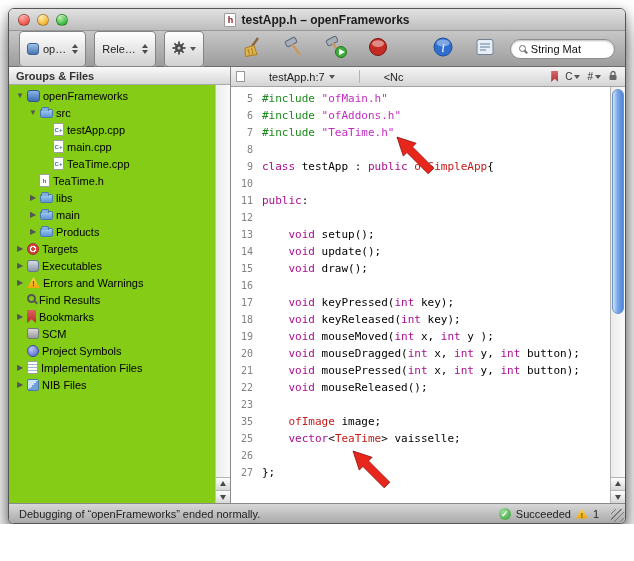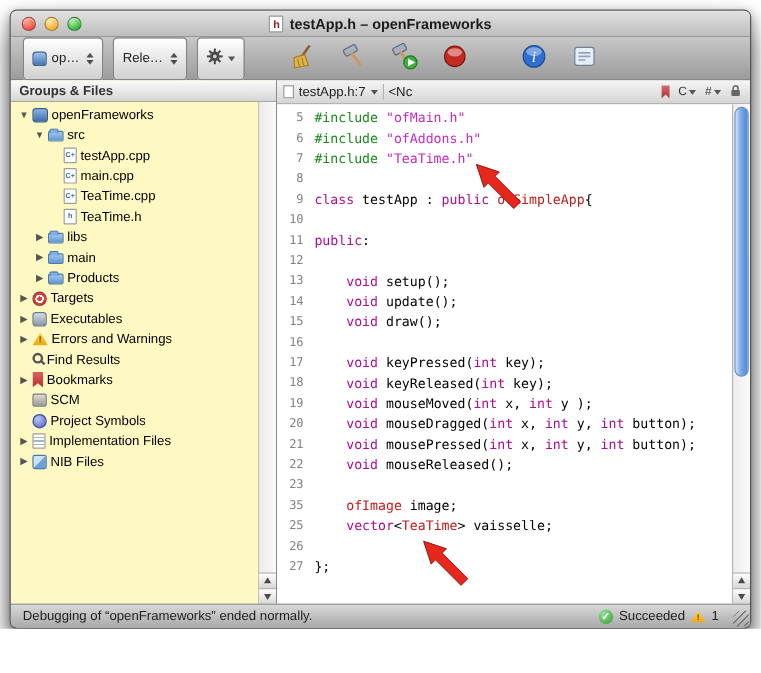--- a/index.html
+++ b/index.html
@@ -47,21 +47,21 @@
   .mag { width: 7px; height: 7px; border: 1.5px solid #6f6f6f; border-radius: 50%; position: relative; flex: none; }
   .mag::after { content: ""; position: absolute; width: 4px; height: 1.5px; background: #6f6f6f;
     transform: rotate(45deg); right: -3.5px; bottom: -1px; }
   .searchfield input { border: none; outline: none; background: transparent; width: 100%;
     font: 11px "Liberation Sans", sans-serif; color: #111; }
 
   
   .main { flex: 1; display: flex; min-height: 0; }
 
   
-  .sidebar { width: 222px; flex: none; border-right: 1px solid #8a8a8a; display: flex; flex-direction: column; background: #fef9c3; }
+  .sidebar { width: 222px; flex: none; border-right: 1px solid #8a8a8a; display: flex; flex-direction: column; background: #84cc16; }
   .sb-header { flex: none; height: 18px; background: linear-gradient(#fafafa, #d7d7d7);
     border-bottom: 1px solid #a9a9a9; font-size: 11px; font-weight: bold; color: #333;
     display: flex; align-items: center; padding: 0 7px; }
   .sb-body { flex: 1; display: flex; min-height: 0; }
   .tree { flex: 1; overflow: hidden; padding-top: 2px; }
   .tree-row { height: 17px; display: flex; align-items: center; font-size: 11px; color: #000; white-space: nowrap; }
   .tree-row.selected { background: linear-gradient(#ffe07d, #f5ba2b); }
   .tri { width: 12px; flex: none; font-size: 8px; color: #555; text-align: center; }
   .tree-label { margin-left: 3px; overflow: hidden; text-overflow: ellipsis; }
 
@@ -94,21 +94,21 @@
     background: linear-gradient(90deg, #ececec, #fafafa); display: flex; flex-direction: column; justify-content: flex-end; }
   .scroll-btn { height: 13px; border-top: 1px solid #b5b5b5; background: linear-gradient(#fdfdfd,#d8d8d8);
     display: flex; align-items: center; justify-content: center; }
   .arr-up   { width: 0; height: 0; border: 3.5px solid transparent; border-bottom: 5px solid #4a4a4a; margin-top: -4px; }
   .arr-down { width: 0; height: 0; border: 3.5px solid transparent; border-top: 5px solid #4a4a4a; margin-bottom: -4px; }
 
   
   .editor { flex: 1; display: flex; flex-direction: column; min-width: 0; }
   .navbar { flex: none; height: 20px; background: linear-gradient(#f5f5f5, #d5d5d5);
     border-bottom: 1px solid #a3a3a3; display: flex; align-items: center; font-size: 11px;
-    color: #222; padding: 0 5px; gap: 1px; }
+    color: #222; padding: 0 5px; gap: 21px; }
   .nav-popup { display: flex; align-items: center; gap: 4px; height: 16px; padding: 0 3px; }
   .nav-doc { width: 9px; height: 11px; background: #fff; border: 1px solid #999; }
   .nav-sep { width: 1px; height: 13px; background: #b3b3b3; }
   .pa-mini { width: 0; height: 0; border-left: 3px solid transparent; border-right: 3px solid transparent; border-top: 4px solid #555; }
   .nav-right { margin-left: auto; display: flex; align-items: center; gap: 7px; padding-right: 2px; }
   .nav-mini-btn { display: flex; align-items: center; gap: 2px; font-size: 10px; color: #333; }
 
   .code-wrap { flex: 1; min-height: 0; position: relative; display: flex; background: #fff; }
   .gutter { flex: none; width: 27px; padding: 3px 5px 0 0; text-align: right;
     font: 10px/17px "DejaVu Sans Mono", monospace; color: #828282; }
@@ -246,20 +246,24 @@
       <span>
         <svg width="24" height="24" viewBox="0 0 24 24">
             <rect x="4" y="4.5" width="16" height="15" rx="2" fill="#e7eef7" stroke="#73808f"></rect>
             <line x1="7" y1="9" x2="17" y2="9" stroke="#8fa3b8" stroke-width="1.4"></line>
             <line x1="7" y1="12" x2="17" y2="12" stroke="#8fa3b8" stroke-width="1.4"></line>
             <line x1="7" y1="15" x2="13" y2="15" stroke="#8fa3b8" stroke-width="1.4"></line>
           </svg>
       </span>
     </button>
 
+    <div class="searchfield">
+      <span class="mag"></span>
+      <input value="String Mat" style="">
+    </div>
   </div>
 
   <div class="main">
 
     <div class="sidebar">
       <div class="sb-header">Groups &amp; Files</div>
       <div class="sb-body">
         <div class="tree">
             <div class="tree-row" style="padding-left: 5px;">
               <span class="tri">▼</span>
@@ -279,21 +283,21 @@
             <div class="tree-row" style="padding-left: 31px;">
               <span class="tri"></span>
               <span class="ic ic-cpp">C+</span>
               <span class="tree-label">main.cpp</span>
             </div>
             <div class="tree-row" style="padding-left: 31px;">
               <span class="tri"></span>
               <span class="ic ic-cpp">C+</span>
               <span class="tree-label">TeaTime.cpp</span>
             </div>
-            <div class="tree-row" style="padding-left: 31px;">
+            <div class="tree-row" style="padding-left: 17px;">
               <span class="tri"></span>
               <span class="ic ic-h">h</span>
               <span class="tree-label">TeaTime.h</span>
             </div>
             <div class="tree-row" style="padding-left: 18px;">
               <span class="tri">▶</span>
               <span class="ic ic-folder"></span>
               <span class="tree-label">libs</span>
             </div>
             <div class="tree-row" style="padding-left: 18px;">

